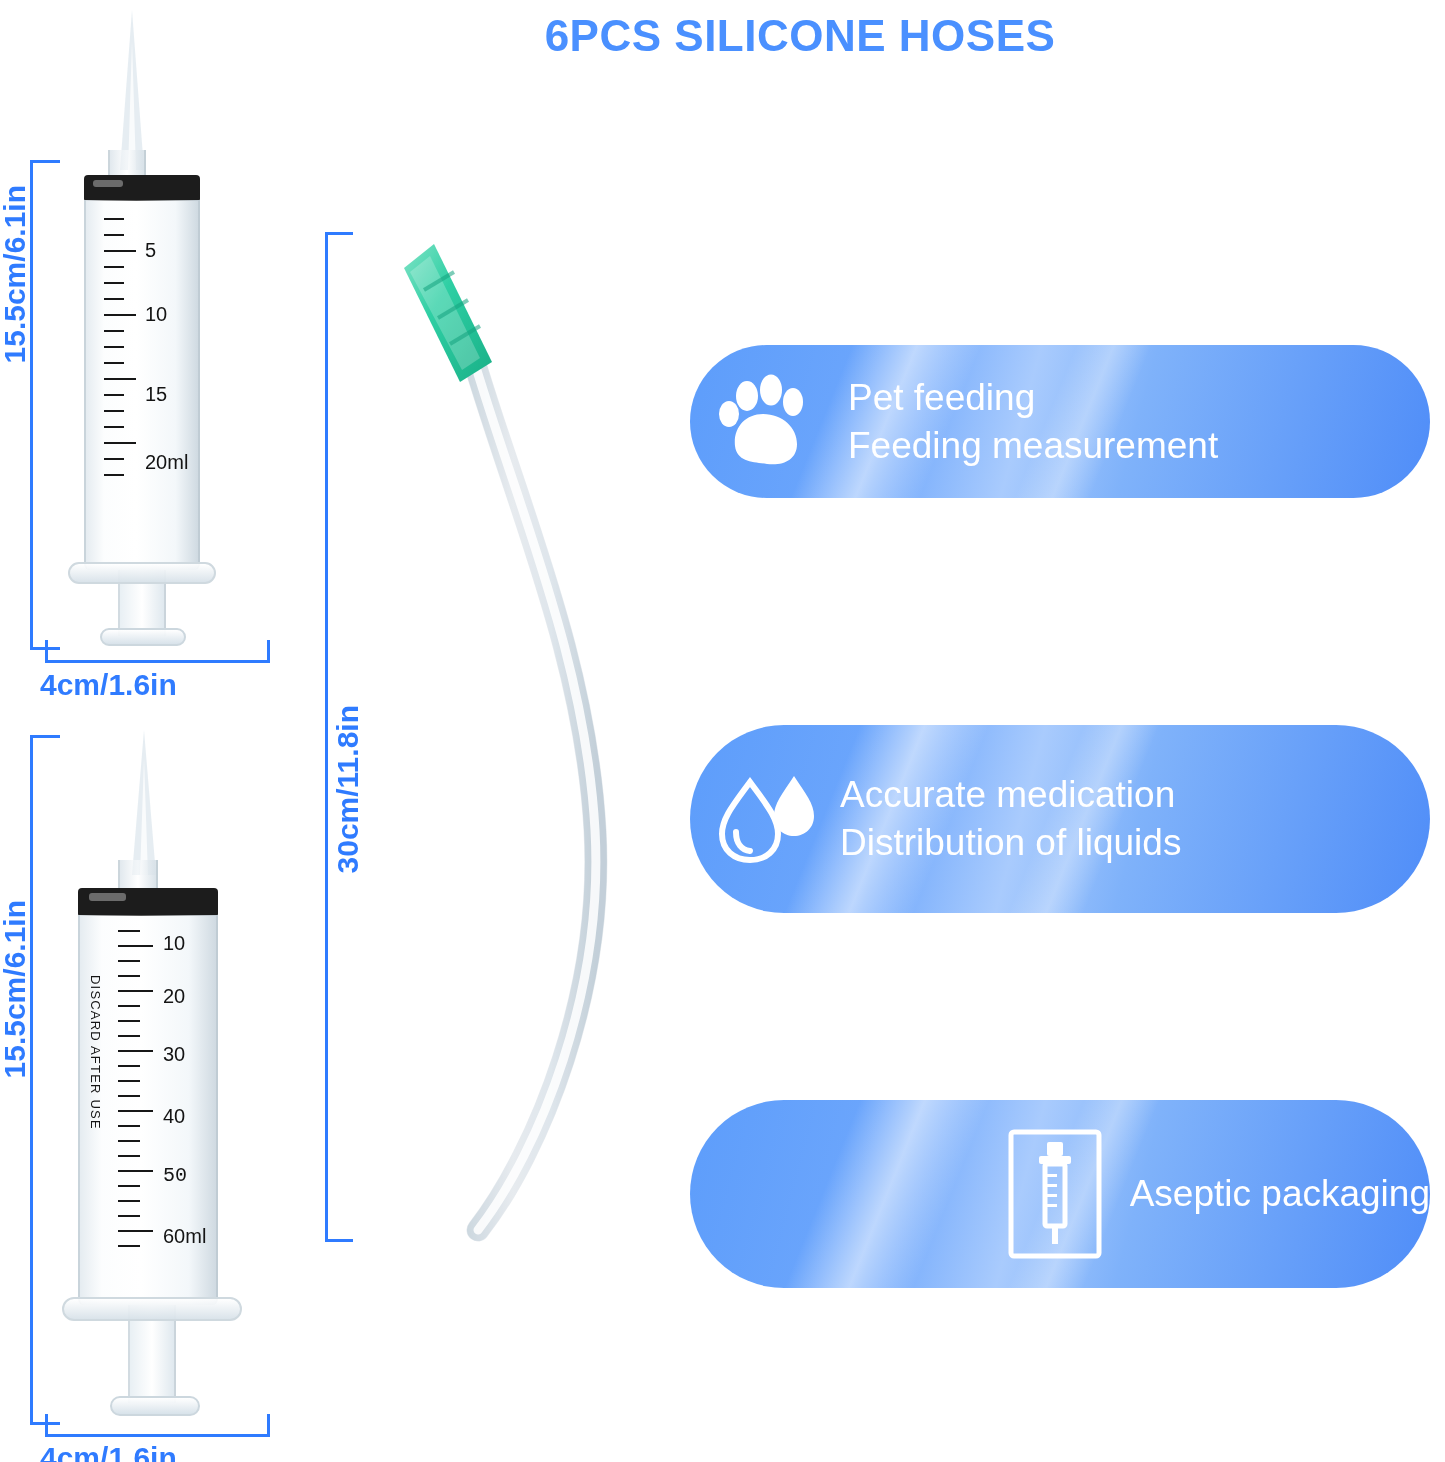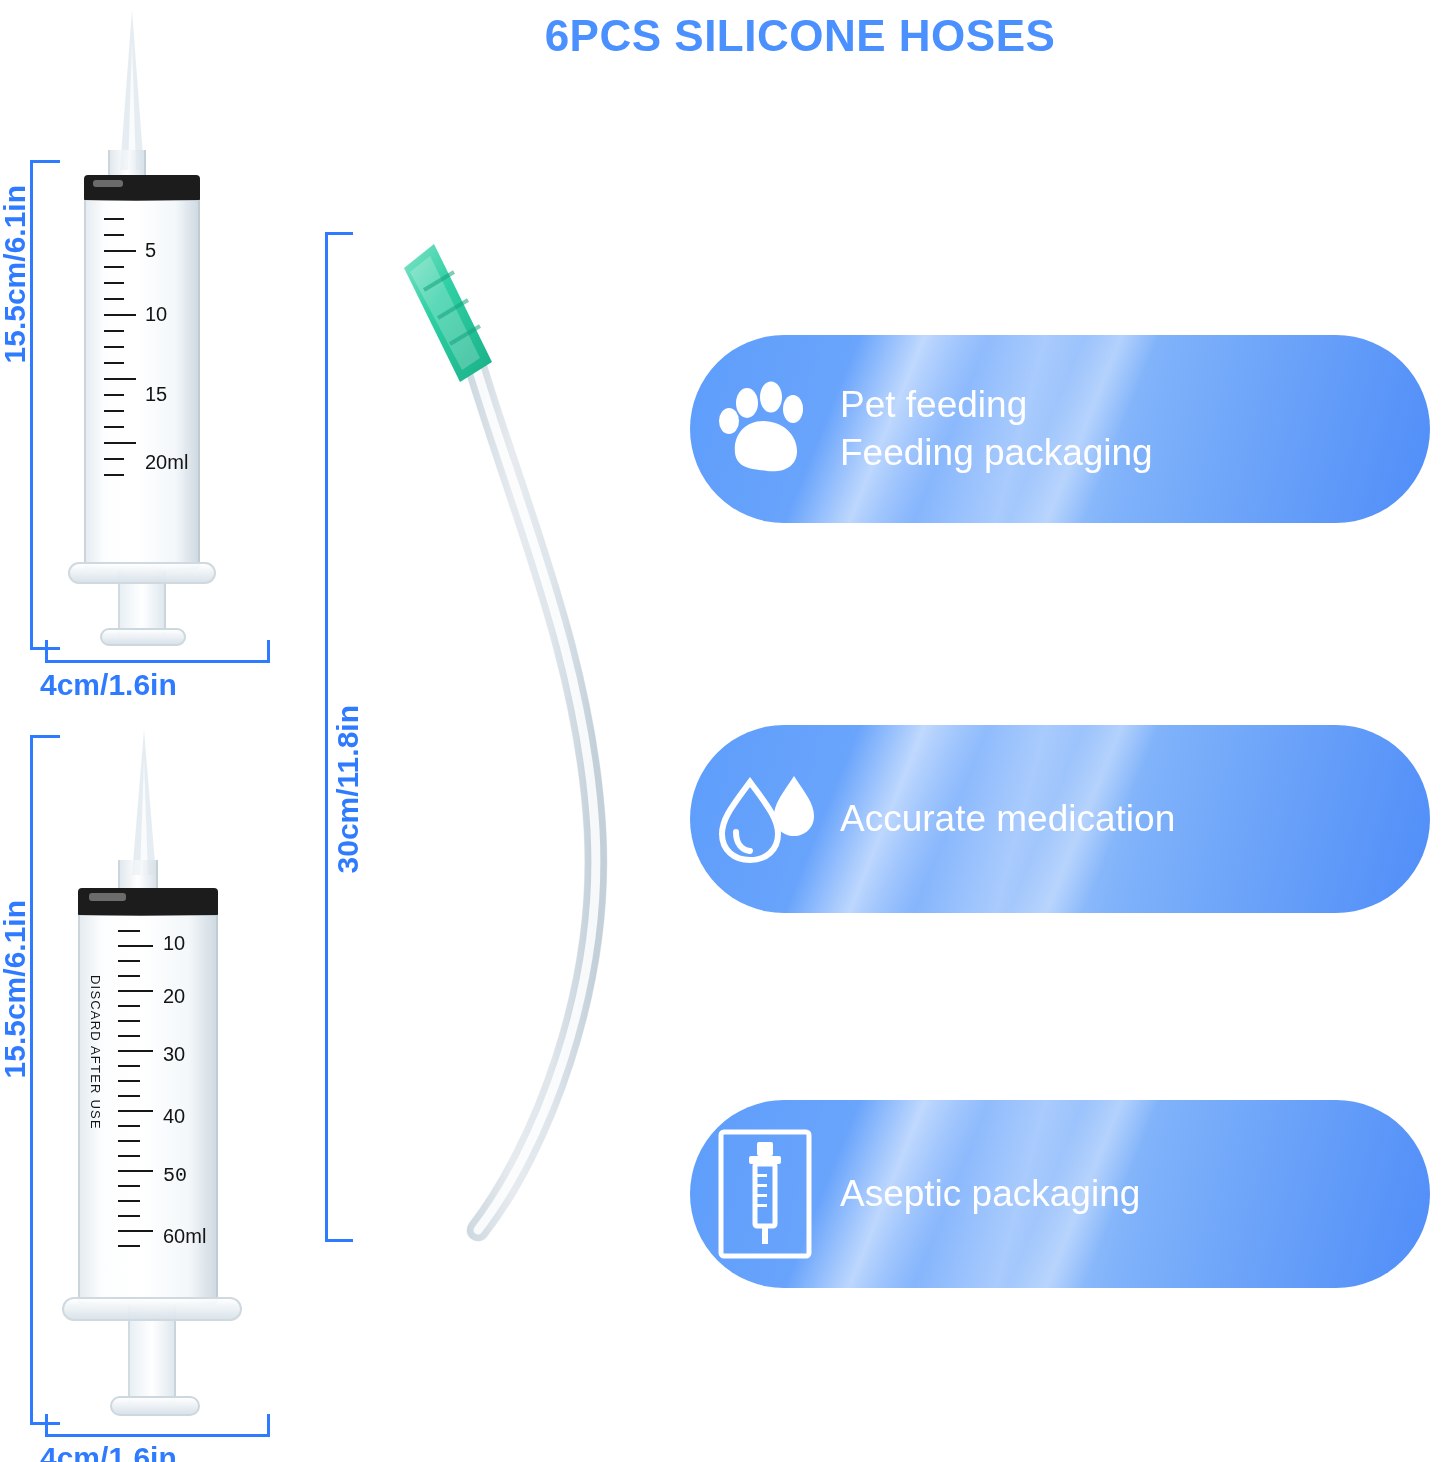--- a/index.html
+++ b/index.html
@@ -327,54 +327,55 @@
   <span class="scale-num" style="left:163px; top:1043px;">30</span>
   <span class="scale-num" style="left:163px; top:1105px;">40</span>
   <span class="scale-num" style="left:163px; top:1164px;font-family:Liberation Mono, monospace;">50</span>
   <span class="scale-num" style="left:163px; top:1225px;">60ml</span>
 
   <div class="rod" style="left:128px; top:1305px; width:48px; height:98px;"></div>
   <div class="flange" style="left:62px; top:1297px; width:180px; height:24px;"></div>
   <div class="thumbpad" style="left:110px; top:1396px; width:90px; height:20px;"></div>
 </div>
 
-<div class="pill" style="left:690px; top:335px; width:740px; height:188px;">
+<div class="pill" style="left:690px; top:345px; width:740px; height:153px;gap:8px;">
   <div class="shine"></div>
   <div class="shine s2"></div>
   <div class="pill-icon">
     <svg width="112" height="112" viewBox="0 0 112 112">
       <ellipse cx="38" cy="30" rx="11" ry="15" fill="#ffffff"></ellipse>
       <ellipse cx="62" cy="24" rx="11" ry="15.5" fill="#ffffff"></ellipse>
       <ellipse cx="84" cy="36" rx="10" ry="14" fill="#ffffff"></ellipse>
       <ellipse cx="20" cy="48" rx="10" ry="13" fill="#ffffff"></ellipse>
       <path d="M 54 48 C 74 48, 88 62, 88 78 C 88 94, 74 100, 58 98 C 44 96, 28 96, 26 80 C 24 62, 36 48, 54 48 Z" fill="#ffffff"></path>
     </svg>
   </div>
   <div class="pill-text">
     <div>Pet feeding</div>
-    <div>Feeding packaging</div>
+    <div>Feeding measurement</div>
   </div>
 </div>
 
 <div class="pill" style="left:690px; top:725px; width:740px; height:188px;">
   <div class="shine"></div>
   <div class="shine s2"></div>
   <div class="pill-icon">
     <svg width="118" height="118" viewBox="0 0 118 118">
       <path d="M 44 22 C 60 44, 72 58, 72 74 C 72 90, 60 100, 44 100 C 28 100, 16 90, 16 74 C 16 58, 28 44, 44 22 Z" fill="none" stroke="#ffffff" stroke-width="6"></path>
       <path d="M 30 72 C 30 84, 36 90, 44 91" fill="none" stroke="#ffffff" stroke-width="6" stroke-linecap="round"></path>
       <path d="M 88 16 C 100 34, 108 44, 108 56 C 108 68, 99 76, 88 76 C 77 76, 68 68, 68 56 C 68 44, 76 34, 88 16 Z" fill="#ffffff"></path>
     </svg>
   </div>
   <div class="pill-text">
     <div>Accurate medication</div>
-  </div>
-</div>
-
-<div class="pill" style="left:690px; top:1100px; width:740px; height:188px;">
+    <div>Distribution of liquids</div>
+  </div>
+</div>
+
+<div class="pill" style="left:690px; top:1100px; width:740px; height:188px;justify-content:flex-end;">
   <div class="shine"></div>
   <div class="shine s2"></div>
   <div class="pill-icon">
     <svg width="120" height="140" viewBox="0 0 120 140">
       <rect x="16" y="8" width="88" height="124" rx="3" fill="none" stroke="#ffffff" stroke-width="5"></rect>
       <rect x="52" y="18" width="16" height="14" rx="2" fill="#ffffff"></rect>
       <rect x="44" y="32" width="32" height="8" rx="2" fill="#ffffff"></rect>
       <rect x="50" y="40" width="20" height="62" rx="2" fill="none" stroke="#ffffff" stroke-width="5"></rect>
       <rect x="50" y="50" width="12" height="3" fill="#ffffff"></rect>
       <rect x="50" y="60" width="12" height="3" fill="#ffffff"></rect>

